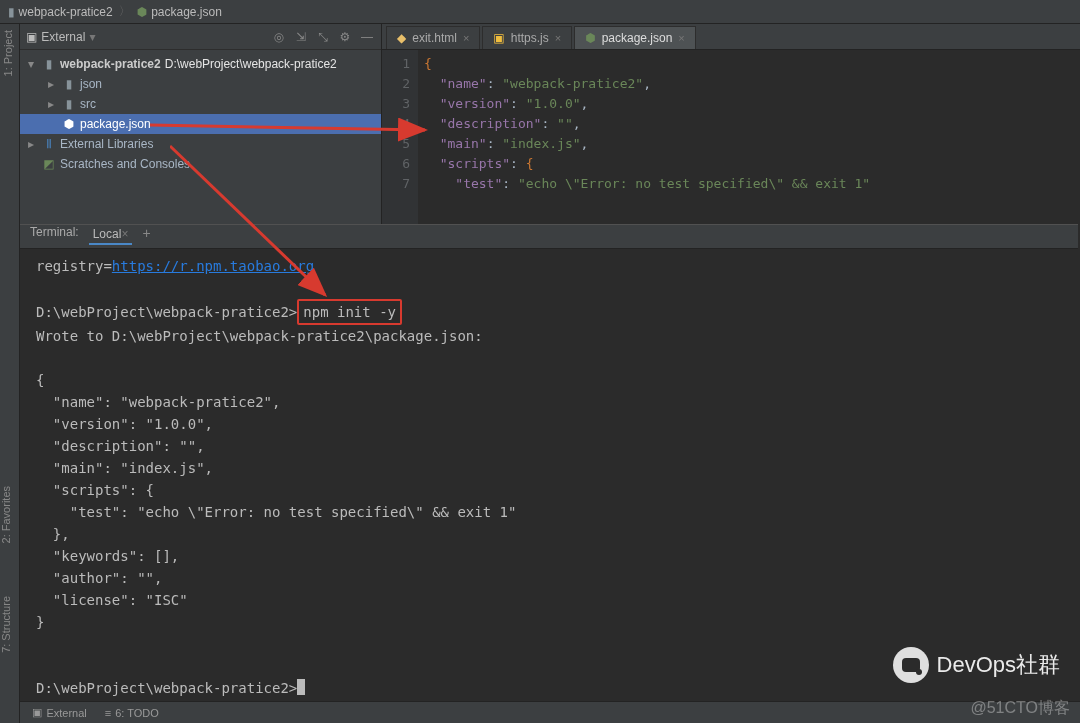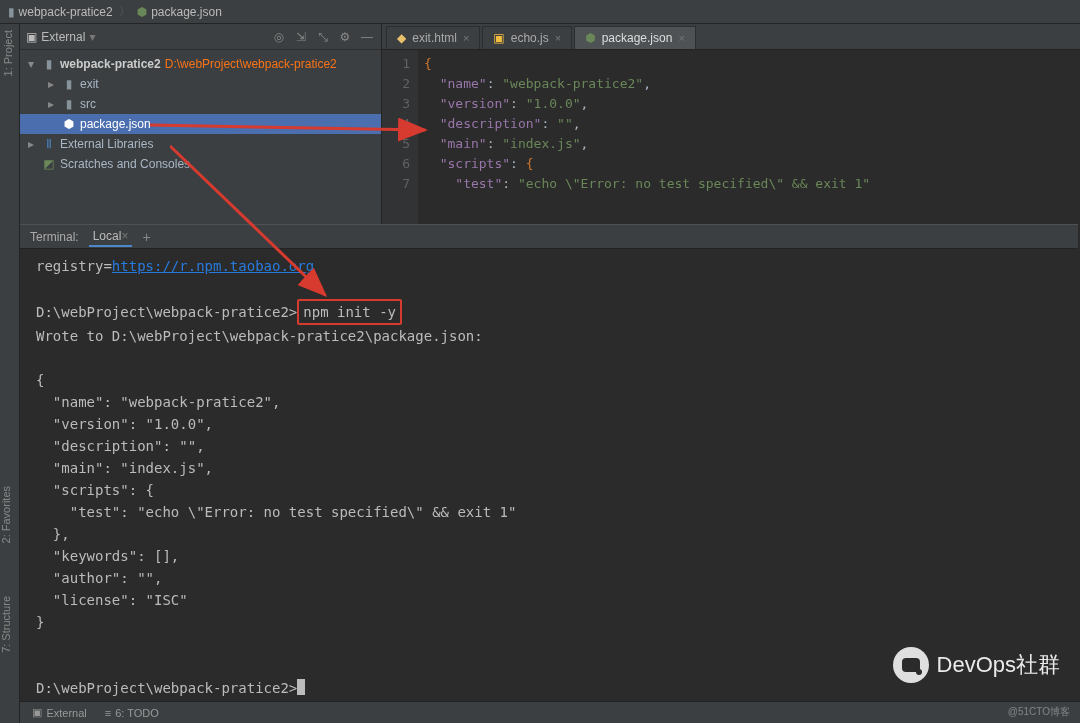--- a/index.html
+++ b/index.html
@@ -47,21 +47,21 @@
   border-bottom: 1px solid #2d2d2d;
   gap: 6px;
 }
 .project-header .title { flex: 1; color: #bbb; display: flex; align-items: center; gap: 4px; }
 .toolbar-icon { width: 16px; height: 16px; display: inline-flex; align-items: center; justify-content: center; color: #888; cursor: pointer; }
 .tree { flex: 1; overflow: auto; padding-top: 4px; }
 .tree-node { display: flex; align-items: center; height: 20px; padding-left: 8px; gap: 4px; white-space: nowrap; cursor: pointer; }
 .tree-node.selected { background: #4b6eaf; color: #fff; }
 .tree-node .tw { width: 10px; color: #888; }
 .tree-node .icn { width: 14px; display: inline-flex; justify-content: center; }
-.tree-node .dim { color: #f97316; }
+.tree-node .dim { color: #e5e5e5; }
 .editor-area { flex: 1; display: flex; flex-direction: column; background: #2b2b2b; }
 .tabs-row {
   height: 26px; display: flex; align-items: flex-end;
   background: #3c3f41; border-bottom: 1px solid #232323;
   padding-left: 4px; gap: 0;
 }
 .tab {
   display: flex; align-items: center; gap: 6px;
   padding: 4px 10px; color: #aaa;
   border: 1px solid #2d2d2d; border-bottom: none;
@@ -85,21 +85,21 @@
 .br { color: #cc7832; }
 .key { color: #9876aa; }
 .str { color: #6a8759; }
 .terminal-panel {
   position: absolute; left: 20px; right: 2px; top: 224px; bottom: 20px;
   background: #2b2b2b; border-top: 1px solid #515151;
   display: flex; flex-direction: column;
 }
 .terminal-header {
   height: 24px; background: #3c3f41;
-  display: flex; align-items: center; padding-left: 10px; gap: 10px;
+  display: flex; align-items: flex-start; padding-left: 10px; gap: 10px;
   border-bottom: 1px solid #232323;
   color: #aaa;
 }
 .terminal-tab { color: #bbb; border-bottom: 2px solid #4a88c7; padding: 2px 4px; display:flex; align-items:center; }
 .term-body {
   flex: 1; padding: 6px 16px;
   font-family: Consolas, monospace; font-size: 14px; line-height: 22px;
   color: #bbb; white-space: pre; overflow: hidden;
 }
 .link { color: #287bde; text-decoration: underline; }
@@ -116,21 +116,21 @@
 }
 .sb-item { display: flex; align-items: center; gap: 4px; cursor: pointer; }
 .watermark {
   position: absolute; right: 20px; bottom: 40px;
   color: rgba(255,255,255,0.9); font-size: 22px; font-weight: 500;
   display: flex; align-items: center; gap: 8px;
 }
 .wm-icon { width: 36px; height: 36px; background: rgba(255,255,255,0.85); border-radius: 50%; display: inline-flex; align-items: center; justify-content: center; }
 .wm-bub { width: 18px; height: 14px; background: #2b2b2b; border-radius: 4px; position: relative; }
 .wm-bub::after { content:''; position:absolute; right:-2px; bottom:-3px; width:6px;height:6px; background:#2b2b2b; border-radius:50%; }
-.small-watermark { position: absolute; right: 10px; bottom: 4px; font-size: 10px; color: rgba(255,255,255,0.35); }
+.small-watermark { position: absolute; right: 10px; bottom: 4px; font-size: 16px; color: rgba(255,255,255,0.35); }
 svg.arrow { position: absolute; pointer-events: none; }
 .bottom-left-gutter {
   position: absolute; left: 0; top: 224px; bottom: 0; width: 20px;
   background: #3c3f41; border-right: 1px solid #232323;
 }
 .side-label { position:absolute; writing-mode: vertical-rl; transform: rotate(180deg); font-size: 11px; color: #888; }
 .folder-icon { color: #87939a; }
 .json-icon { color: #6a8759; }
 .lib-icon { color: #4a88c7; }
 </style>
@@ -170,21 +170,21 @@
     <div class="tree">
       <div class="tree-node" style="padding-left:8px">
         <span class="tw">▾</span>
         <span class="icn folder-icon">▮</span>
         <b style="color:#ccc">webpack-pratice2</b>
         <span class="dim">D:\webProject\webpack-pratice2</span>
       </div>
       <div class="tree-node" style="padding-left:28px">
         <span class="tw">▸</span>
         <span class="icn folder-icon">▮</span>
-        <span>exit</span>
+        <span>json</span>
       </div>
       <div class="tree-node" style="padding-left:28px">
         <span class="tw">▸</span>
         <span class="icn folder-icon">▮</span>
         <span>src</span>
       </div>
       <div class="tree-node selected" style="padding-left:28px">
         <span class="tw"></span>
         <span class="icn">⬢</span>
         <span>package.json</span>
@@ -204,21 +204,21 @@
 
   <div class="editor-area">
     <div class="tabs-row">
       <div class="tab">
         <span class="tab-icon-html">◆</span>
         <span>exit.html</span>
         <span class="close">×</span>
       </div>
       <div class="tab">
         <span class="tab-icon-js">▣</span>
-        <span>echo.js</span>
+        <span>https.js</span>
         <span class="close">×</span>
       </div>
       <div class="tab active">
         <span class="tab-icon-json">⬢</span>
         <span>package.json</span>
         <span class="close">×</span>
       </div>
     </div>
     <div class="editor-body">
       <div class="gutter">1<br>2<br>3<br>4<br>5<br>6<br>7</div>

